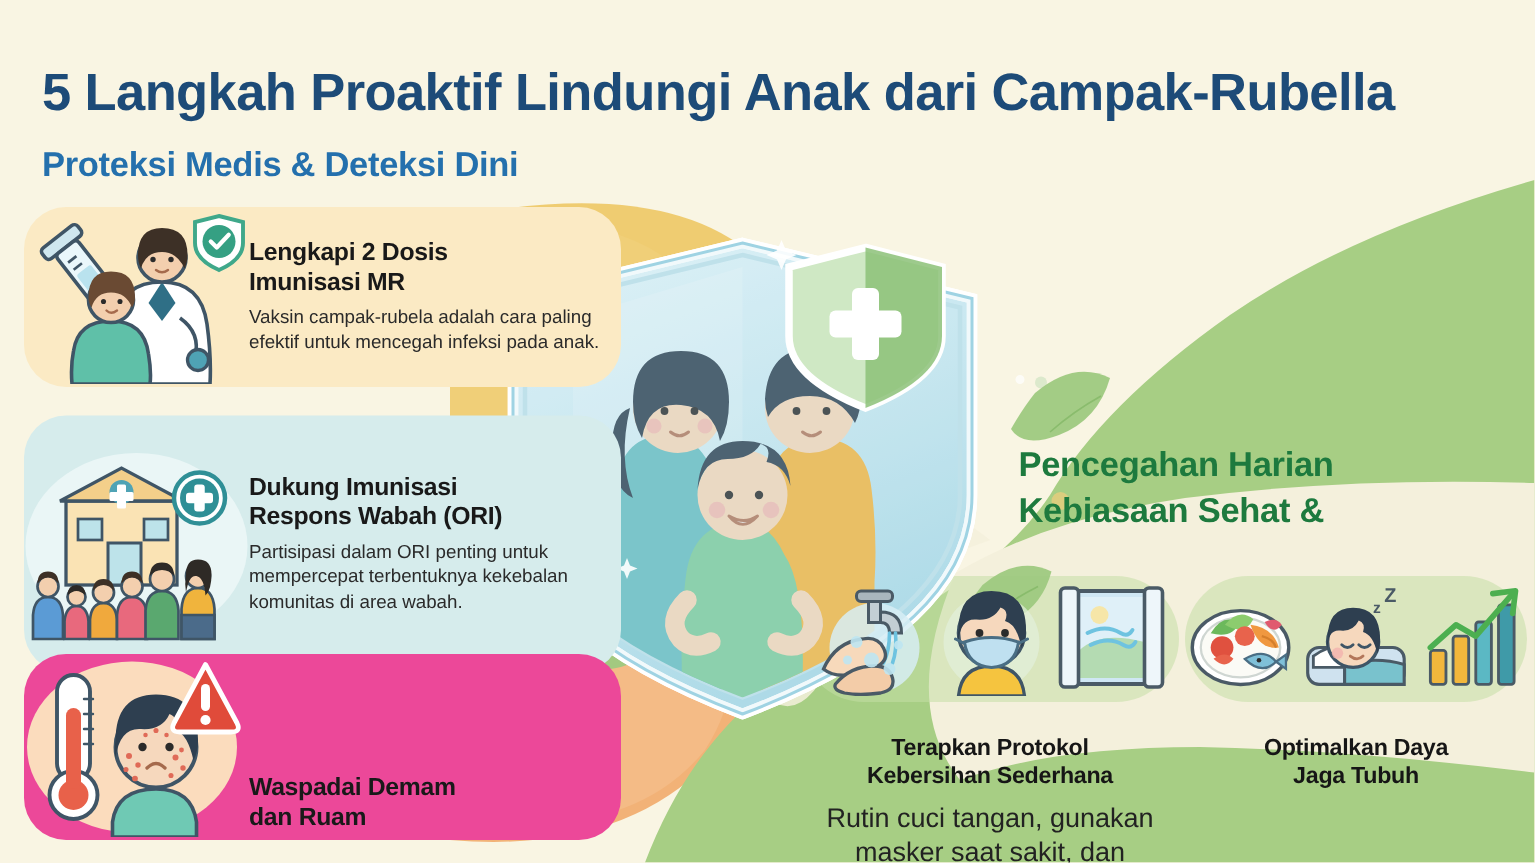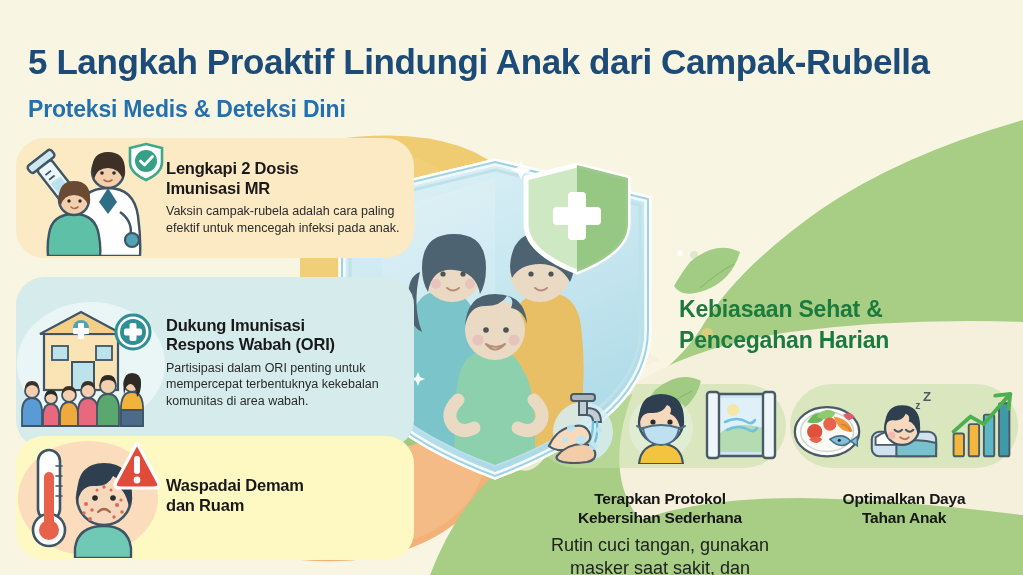--- a/index.html
+++ b/index.html
@@ -52,21 +52,21 @@
     line-height:1.18; margin-bottom:5px; letter-spacing:-0.2px;
   }
   .card p {
     font-size:12.5px; color:#2a2a2a; line-height:1.33;
   }
 
   #card-vaccine { left:16px; top:138px; width:398px; height:120px; background:#fbeac4; }
   #card-vaccine .art { width:150px; }
   #card-ori     { left:16px; top:277px; width:398px; height:171px; background:#d6ecec; }
   #card-ori .art { width:150px; }
-  #card-fever   { left:16px; top:436px; width:398px; height:124px; background:#fef9c3; }
+  #card-fever   { left:16px; top:436px; width:398px; height:124px; background:#ec4899;align-items:flex-end; }
   #card-fever .art { width:150px; }
 
   
   .rcard { position:absolute; text-align:center; }
   .rcard .icons { display:flex; align-items:flex-end; justify-content:center; gap:6px; height:76px; }
   .rcard h3 {
     font-size:15.5px; font-weight:bold; color:#161616;
     line-height:1.22; margin-top:26px; letter-spacing:-0.2px;
   }
   .rcard p { font-size:18px; color:#222; line-height:1.3; margin-top:6px; }
@@ -189,22 +189,22 @@
       <path d="M398 186 l2 5 l5 2 l-5 2 l-2 5 l-2 -5 l-5 -2 l5 -2 Z"></path>
       <path d="M418 372 l2 5 l5 2 l-5 2 l-2 5 l-2 -5 l-5 -2 l5 -2 Z"></path>
     </g>
   </svg>
 </div>
 
 <div class="title">5 Langkah Proaktif Lindungi Anak dari Campak-Rubella</div>
 <div class="subtitle">Proteksi Medis &amp; Deteksi Dini</div>
 
 <div class="green-heading">
+  <div>Pencegahan Harian</div>
   <div>Kebiasaan Sehat &amp;</div>
-  <div>Pencegahan Harian</div>
 </div>
 
 <div class="card" id="card-vaccine">
   <div class="art">
     <svg class="ill" width="150" height="116" viewBox="0 0 150 116" aria-hidden="true">
 
       <g transform="translate(4,4) rotate(-38 40 40)">
         <rect x="24" y="6" width="30" height="9" rx="3" fill="#cfe7ef" stroke="#3f5566" stroke-width="2.4"></rect>
         <rect x="30" y="15" width="18" height="48" rx="3" fill="#eaf7fb" stroke="#3f5566" stroke-width="2.4"></rect>
         <rect x="33" y="34" width="12" height="29" rx="2" fill="#b9e2ee"></rect>
@@ -464,15 +464,15 @@
       <rect x="8" y="46" width="11" height="24" rx="2" fill="#f2b73c" stroke="#4a5a66" stroke-width="2"></rect>
       <rect x="24" y="36" width="11" height="34" rx="2" fill="#f2b73c" stroke="#4a5a66" stroke-width="2"></rect>
       <rect x="40" y="26" width="11" height="44" rx="2" fill="#5bb8c4" stroke="#4a5a66" stroke-width="2"></rect>
       <rect x="56" y="14" width="11" height="56" rx="2" fill="#3f9aa8" stroke="#4a5a66" stroke-width="2"></rect>
       <path d="M8 44 L26 28 L40 36 L66 6" stroke="#4caf50" stroke-width="4" fill="none" stroke-linecap="round" stroke-linejoin="round"></path>
       <path d="M52 6 L68 4 L66 20" fill="none" stroke="#4caf50" stroke-width="4" stroke-linecap="round" stroke-linejoin="round"></path>
     </svg>
   </div>
   <h3>
     <span>Optimalkan Daya</span><br>
-    <span>Tahan Anak</span>
+    <span>Jaga Tubuh</span>
   </h3>
 </div>
 
 </body></html>

